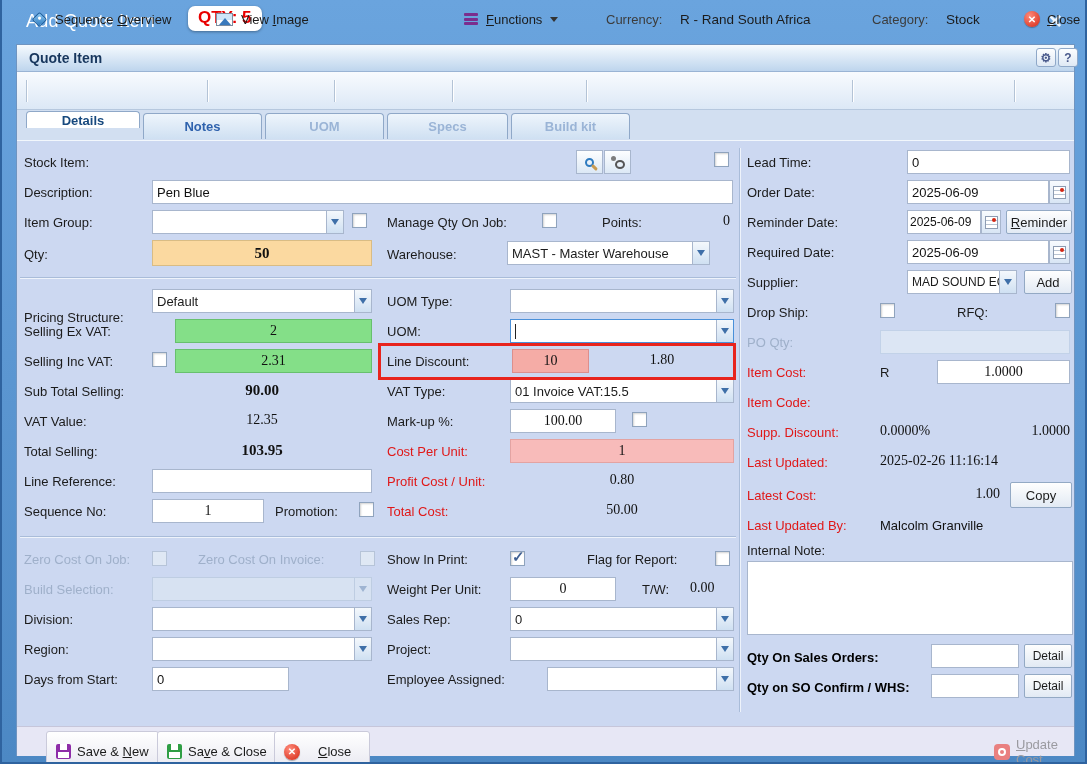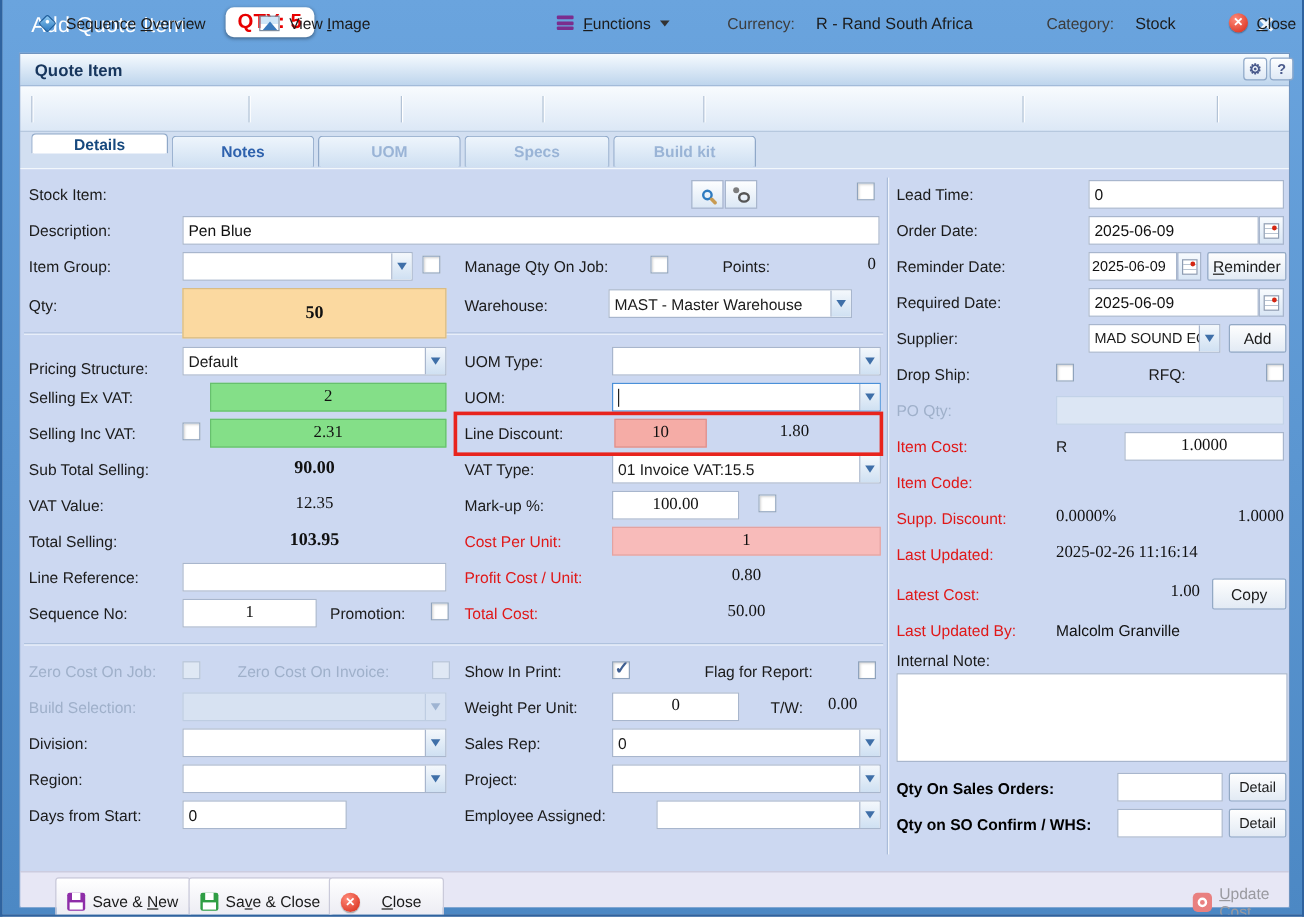--- a/index.html
+++ b/index.html
@@ -193,28 +193,28 @@
   <div class="combo" style="left:150px;top:210px;width:192px;">
       <span class="arr"></span>
     </div>
   <div class="chk" style="left:350px;top:213px;"></div>
   <div class="lbl" style="left:385px;top:215px;">Manage Qty On Job:</div>
   <div class="chk" style="left:540px;top:213px;"></div>
   <div class="lbl" style="left:600px;top:215px;">Points:</div>
   <div class="val" style="left:690px;top:213px;width:38px;text-align:right;">0</div>
 
   <div class="lbl" style="left:22px;top:247px;">Qty:</div>
-  <input class="inp num orangefld" style="left: 150px; top: 240px; width: 220px; height: 42px;" value="50">
+  <input class="inp num orangefld" style="left: 150px; top: 240px; width: 220px; height: 26px;" value="50">
   <div class="lbl" style="left:385px;top:247px;">Warehouse:</div>
   <div class="combo" style="left:505px;top:241px;width:203px;">
     <span>MAST - Master Warehouse</span>
       <span class="arr"></span>
   </div>
 
-  <div class="lbl" style="left:22px;top:300px;">Pricing Structure:</div>
+  <div class="lbl" style="left:22px;top:310px;">Pricing Structure:</div>
   <div class="combo" style="left:150px;top:289px;width:220px;">
     <span>Default</span>
       <span class="arr"></span>
   </div>
   <div class="lbl" style="left:22px;top:324px;">Selling Ex VAT:</div>
   <input class="inp num greenfld" style="left: 173px; top: 319px; width: 197px;" value="2">
   <div class="lbl" style="left:22px;top:354px;">Selling Inc VAT:</div>
   <div class="chk" style="left:150px;top:352px;"></div>
   <input class="inp num greenfld" style="left: 173px; top: 349px; width: 197px;" value="2.31">
   <div class="lbl" style="left:22px;top:384px;">Sub Total Selling:</div>

